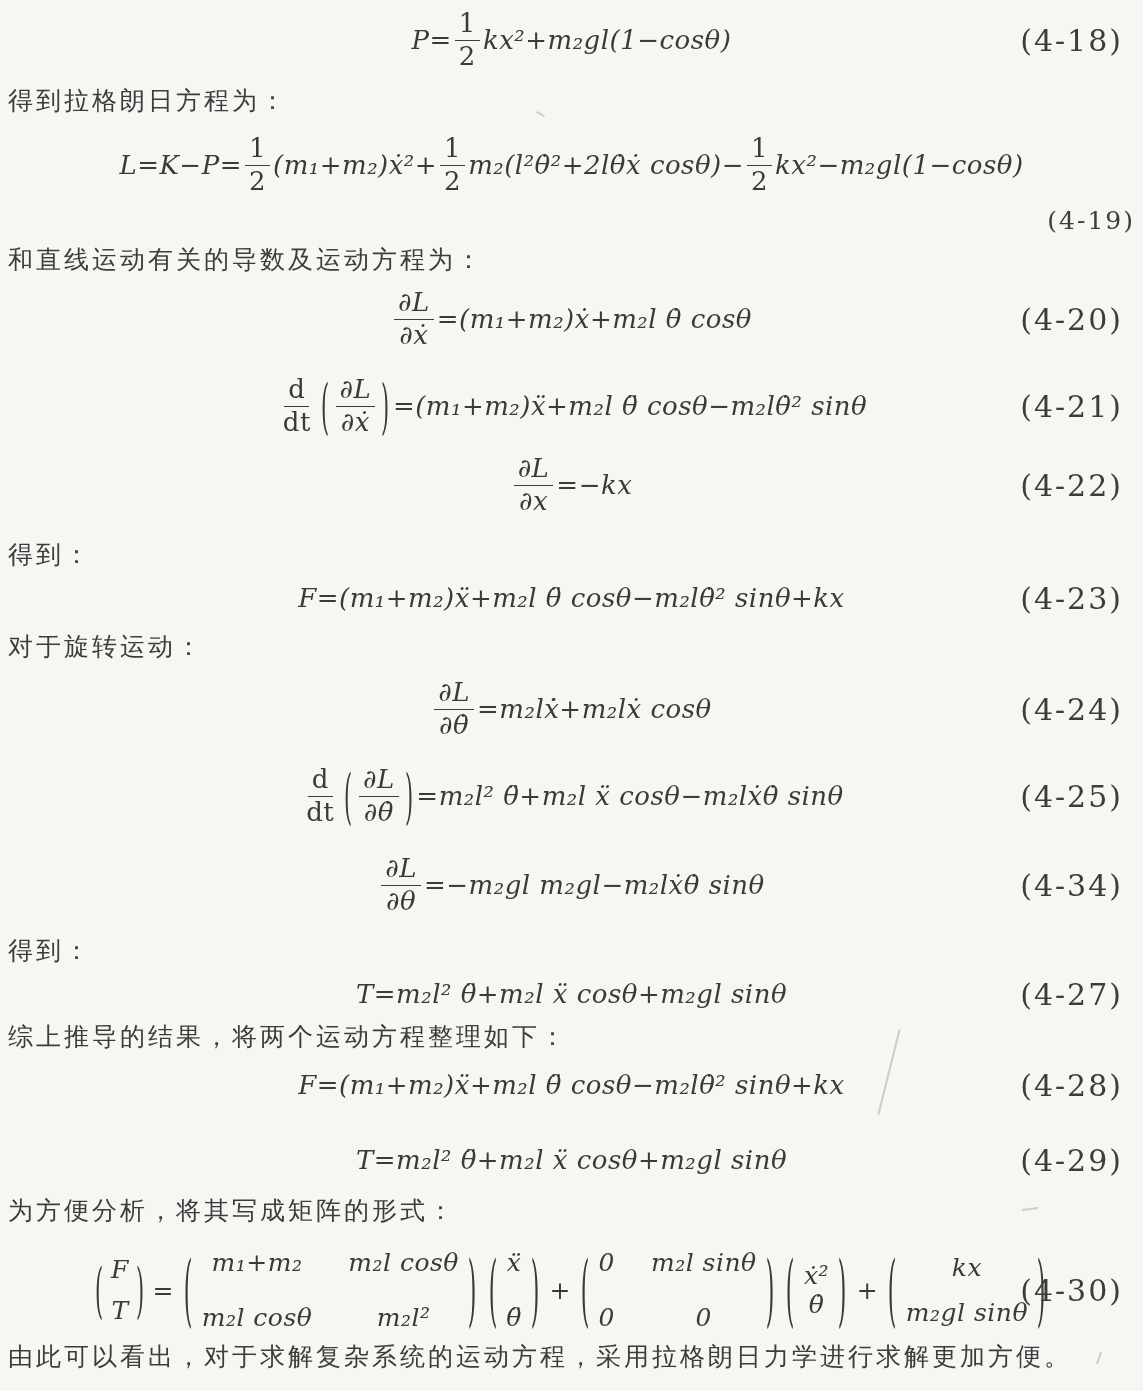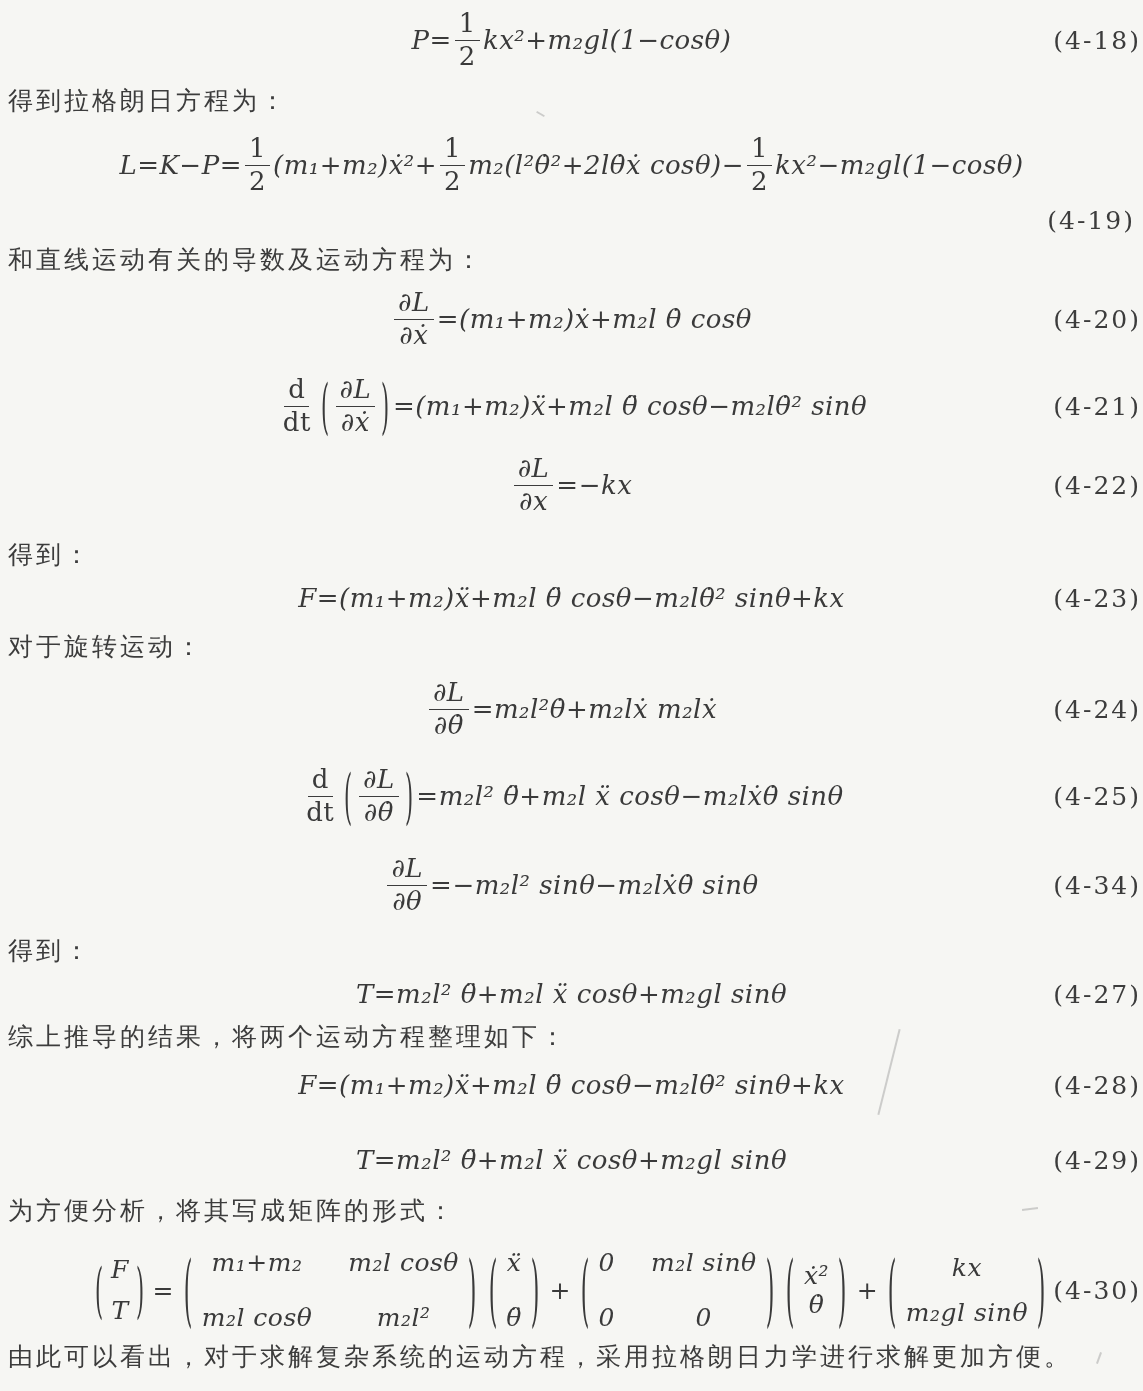--- a/index.html
+++ b/index.html
@@ -2,22 +2,22 @@
 <html><head>
 <meta charset="utf-8">
 <style>
   html,body{margin:0;padding:0;background:#f5f5f2;}
   .page{position:relative;width:1143px;height:1391px;background:#f6f6f3;color:#3a3a3a;
         font-family:"DejaVu Serif",serif;overflow:hidden;}
   .cn{position:absolute;left:8px;font-size:25px;letter-spacing:3px;color:#3c3c3c;white-space:nowrap;}
   .eqrow{position:absolute;left:0;width:100%;display:flex;justify-content:center;align-items:center;}
   .eq{font-style:italic;font-size:26px;white-space:nowrap;letter-spacing:0.5px;display:inline-flex;align-items:center;}
   .eq30{font-size:25px;}
-  .eqnum{position:absolute;right:2px;top:50%;transform:translateY(-50%);
-         font-style:normal;font-size:25px;letter-spacing:2px;color:#3c3c3c;}
+  .eqnum{position:absolute;right:20px;top:50%;transform:translateY(-50%);
+         font-style:normal;font-size:30px;letter-spacing:2px;color:#3c3c3c;}
   .numline{position:absolute;right:8px;font-size:25px;letter-spacing:2px;color:#3c3c3c;}
   .frac{display:inline-flex;flex-direction:column;align-items:center;vertical-align:middle;
         line-height:1.12;margin:0 3px;}
   .frac .top{padding:0 4px 1px;border-bottom:1.6px solid #3c3c3c;}
   .frac .bot{padding:1px 4px 0;}
   .roman{font-style:normal;}
   .bigp{display:inline-block;font-style:normal;font-size:26px;transform:scale(0.8,2.3);
         transform-origin:center;margin:0 2px;line-height:1;}
   .p3{transform:scale(0.85,3.05);margin:0 4px;}
   .mp{display:inline-flex;align-items:center;margin:0 1px;}
@@ -121,21 +121,21 @@
   </div>
 
   <div class="cn" style="top:630px;">对于旋转运动：</div>
 
   <div class="eqrow" style="top:672px;height:74px;">
     <div class="eq">
       <span class="frac">
           <span class="top">∂L</span>
           <span class="bot">∂θ̇</span>
         </span>
-        <span>=m₂l²θ̇+m₂lẋ m₂lẋ</span>
+        <span>=m₂lẋ̇+m₂lẋ cosθ</span>
     </div>
     <div class="eqnum">(4-24)</div>
   </div>
 
   <div class="eqrow" style="top:757px;height:78px;">
     <div class="eq">
       <span class="frac roman">
           <span class="top">d</span>
           <span class="bot">dt</span>
         </span>
@@ -149,21 +149,21 @@
     </div>
     <div class="eqnum">(4-25)</div>
   </div>
 
   <div class="eqrow" style="top:850px;height:70px;">
     <div class="eq">
       <span class="frac">
           <span class="top">∂L</span>
           <span class="bot">∂θ</span>
         </span>
-        <span>=−m₂l² sinθ−m₂lẋθ̇ sinθ</span>
+        <span>=−m₂gl m₂gl−m₂lẋθ̇ sinθ</span>
     </div>
     <div class="eqnum">(4-34)</div>
   </div>
 
   <div class="cn" style="top:934px;">得到：</div>
 
   <div class="eqrow" style="top:972px;height:44px;">
     <div class="eq">
       <span>T=m₂l² θ̈+m₂l ẍ cosθ+m₂gl sinθ</span>
     </div>

